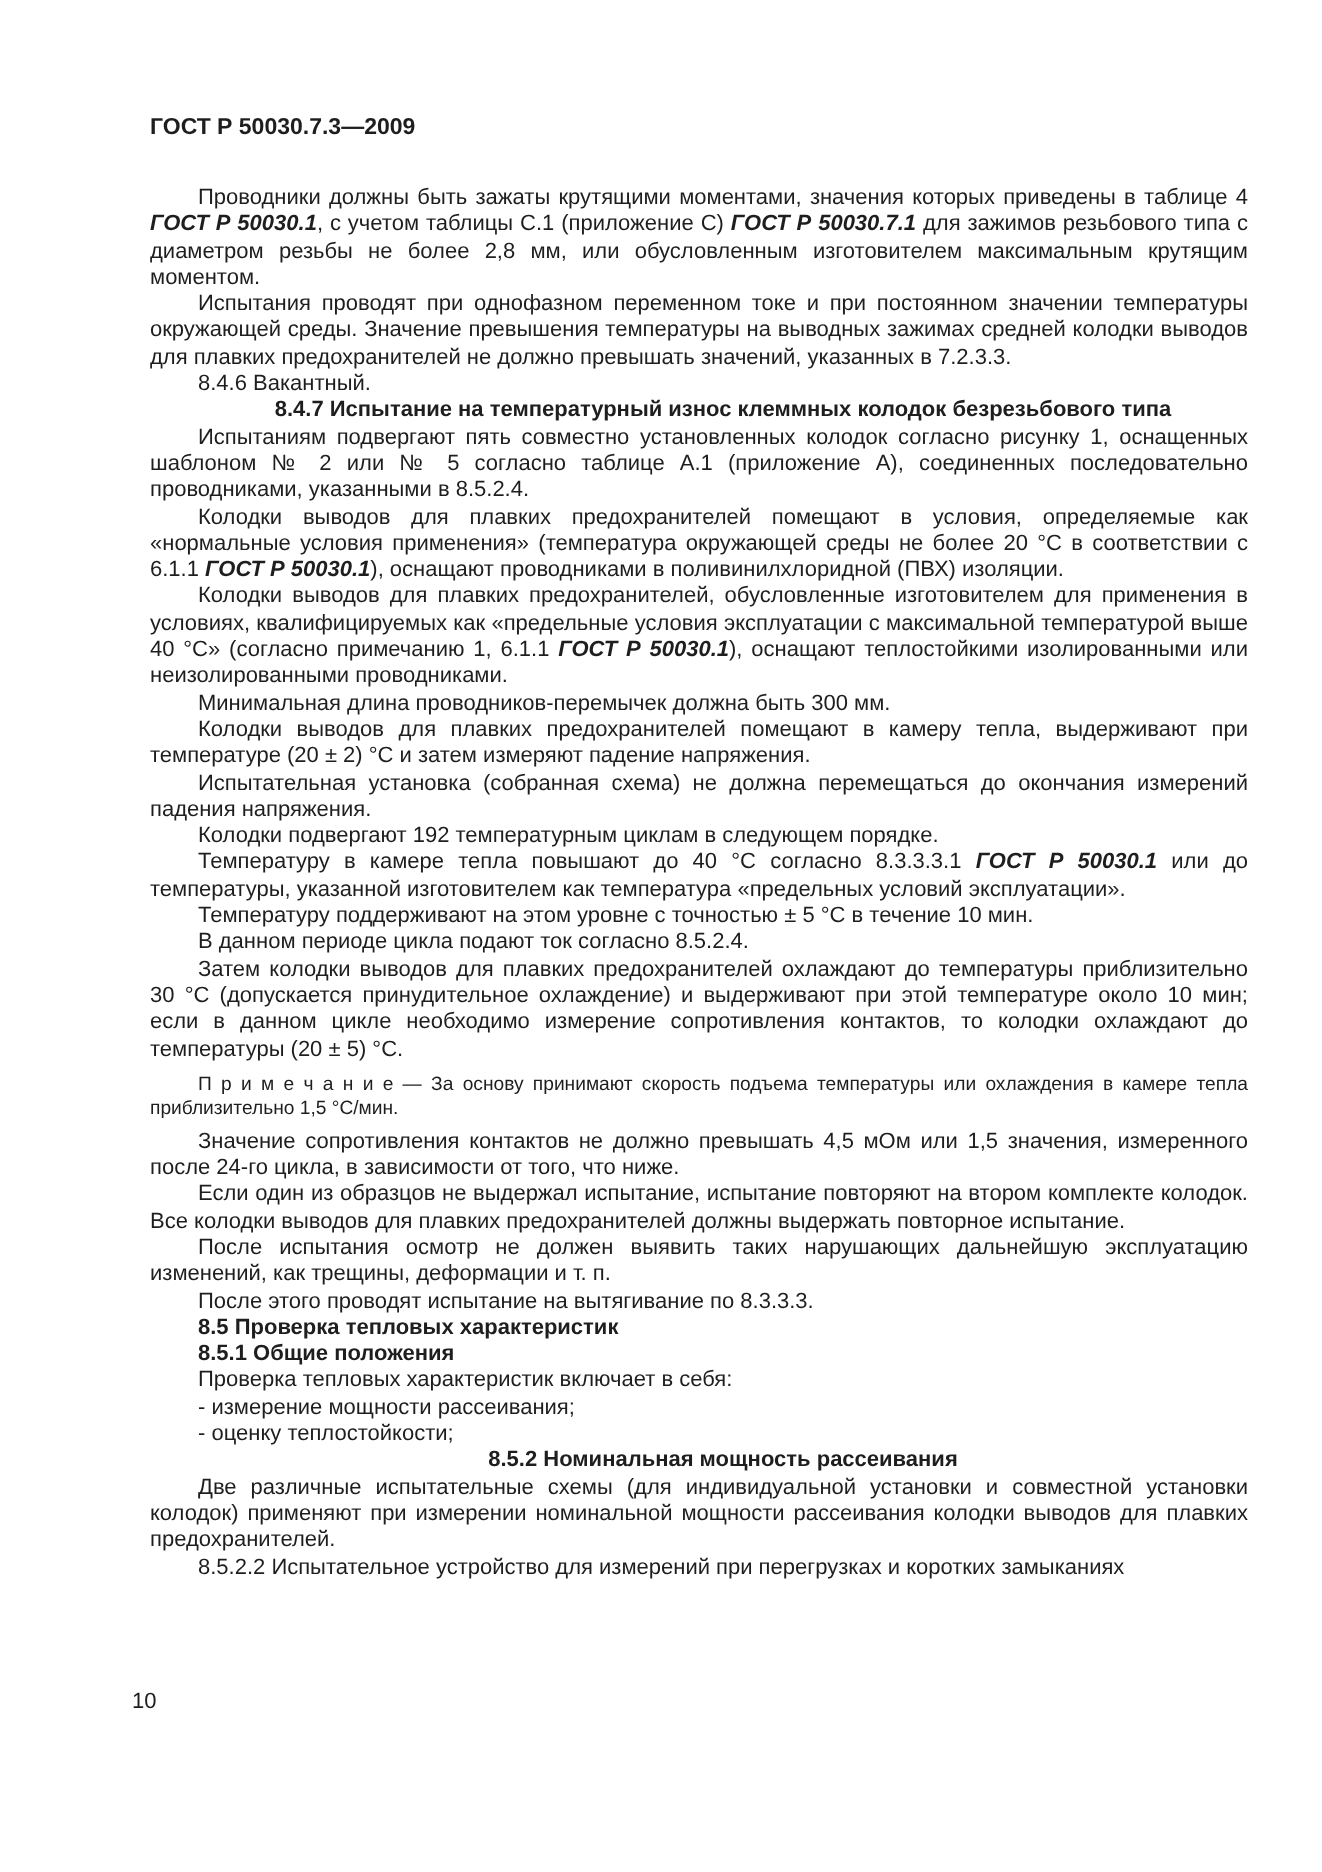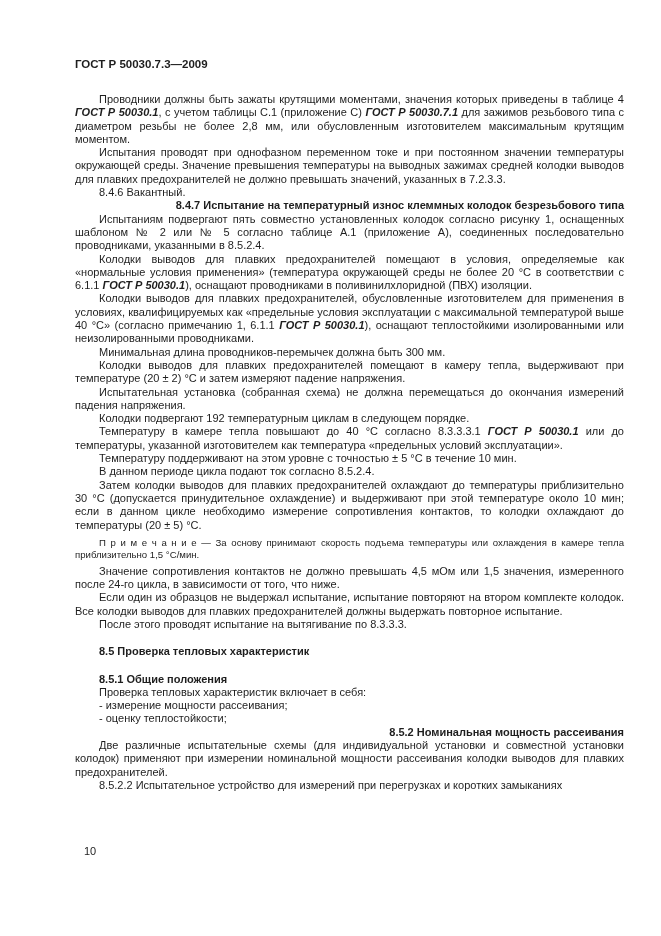--- a/index.html
+++ b/index.html
@@ -29,39 +29,39 @@
   }
   .doc-body p {
     margin: 0;
     font-size: 11px;
     line-height: 13.3px;
     text-align: justify;
     text-indent: 24px;
   }
   .doc-body p.bold {
     font-weight: bold;
-    text-align: right;
+    text-align: center;
   }
   .doc-body p.heading {
     font-weight: bold;
     text-align: left;
-    margin-top: 14px;
+    margin-top: 0;
   }
   .doc-body p.note {
     font-size: 9.6px;
     line-height: 12px;
     margin: 5px 0 4px 0;
   }
   .italic {
     font-style: italic;
     font-weight: bold;
   }
   .page-number {
     position: absolute;
-    left: 84px;
+    left: 66px;
     top: 845px;
     font-size: 11px;
   }
 </style>
 </head>
 <body>
 
 <div class="page">
   <p class="doc-header">ГОСТ Р 50030.7.3—2009</p>
   <div class="doc-body">
@@ -76,20 +76,21 @@
       <p class="body"><span>Колодки выводов для плавких предохранителей помещают в камеру тепла, выдерживают при температуре (20 ± 2) °С и затем измеряют падение напряжения.</span></p>
       <p class="body"><span>Испытательная установка (собранная схема) не должна перемещаться до окончания измерений падения напряжения.</span></p>
       <p class="body"><span>Колодки подвергают 192 температурным циклам в следующем порядке.</span></p>
       <p class="body"><span>Температуру в камере тепла повышают до 40 °С согласно 8.3.3.3.1 </span><span class="italic">ГОСТ Р 50030.1</span><span> или до температуры, указанной изготовителем как температура «предельных условий эксплуатации».</span></p>
       <p class="body"><span>Температуру поддерживают на этом уровне с точностью ± 5 °С в течение 10 мин.</span></p>
       <p class="body"><span>В данном периоде цикла подают ток согласно 8.5.2.4.</span></p>
       <p class="body"><span>Затем колодки выводов для плавких предохранителей охлаждают до температуры приблизительно 30 °С (допускается принудительное охлаждение) и выдерживают при этой температуре около 10 мин; если в данном цикле необходимо измерение сопротивления контактов, то колодки охлаждают до температуры (20 ± 5) °С.</span></p>
       <p class="note"><span>П р и м е ч а н и е — За основу принимают скорость подъема температуры или охлаждения в камере тепла приблизительно 1,5 °С/мин.</span></p>
       <p class="body"><span>Значение сопротивления контактов не должно превышать 4,5 мОм или 1,5 значения, измеренного после 24-го цикла, в зависимости от того, что ниже.</span></p>
       <p class="body"><span>Если один из образцов не выдержал испытание, испытание повторяют на втором комплекте колодок. Все колодки выводов для плавких предохранителей должны выдержать повторное испытание.</span></p>
+      <p class="body"><span>После испытания осмотр не должен выявить таких нарушающих дальнейшую эксплуатацию изменений, как трещины, деформации и т. п.</span></p>
       <p class="body"><span>После этого проводят испытание на вытягивание по 8.3.3.3.</span></p>
       <p class="heading"><span>8.5 Проверка тепловых характеристик</span></p>
       <p class="heading"><span>8.5.1 Общие положения</span></p>
       <p class="body"><span>Проверка тепловых характеристик включает в себя:</span></p>
       <p class="body"><span>- измерение мощности рассеивания;</span></p>
       <p class="body"><span>- оценку теплостойкости;</span></p>
       <p class="bold"><span>8.5.2 Номинальная мощность рассеивания</span></p>
       <p class="body"><span>Две различные испытательные схемы (для индивидуальной установки и совместной установки колодок) применяют при измерении номинальной мощности рассеивания колодки выводов для плавких предохранителей.</span></p>
       <p class="body"><span>8.5.2.2 Испытательное устройство для измерений при перегрузках и коротких замыканиях</span></p>
     </div>

